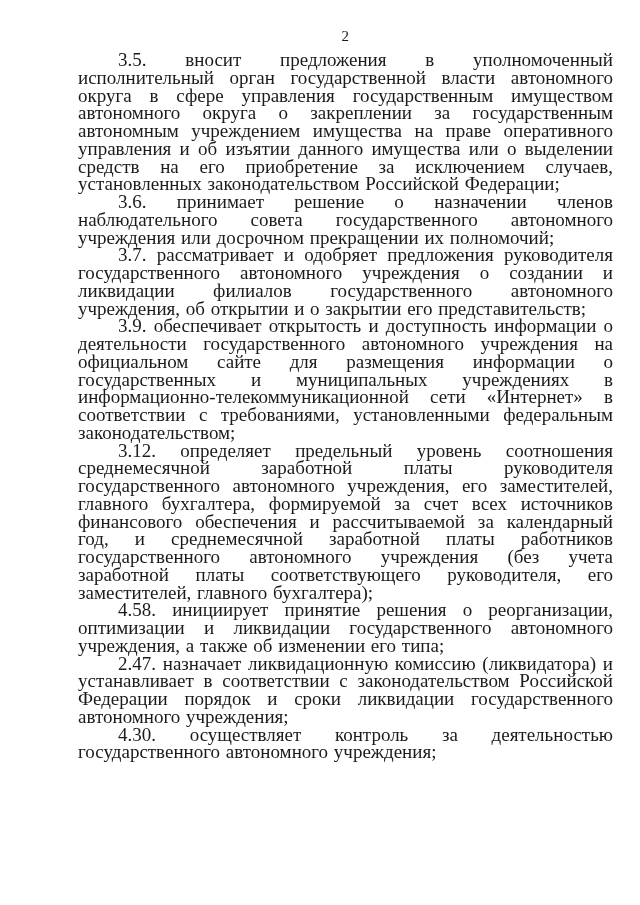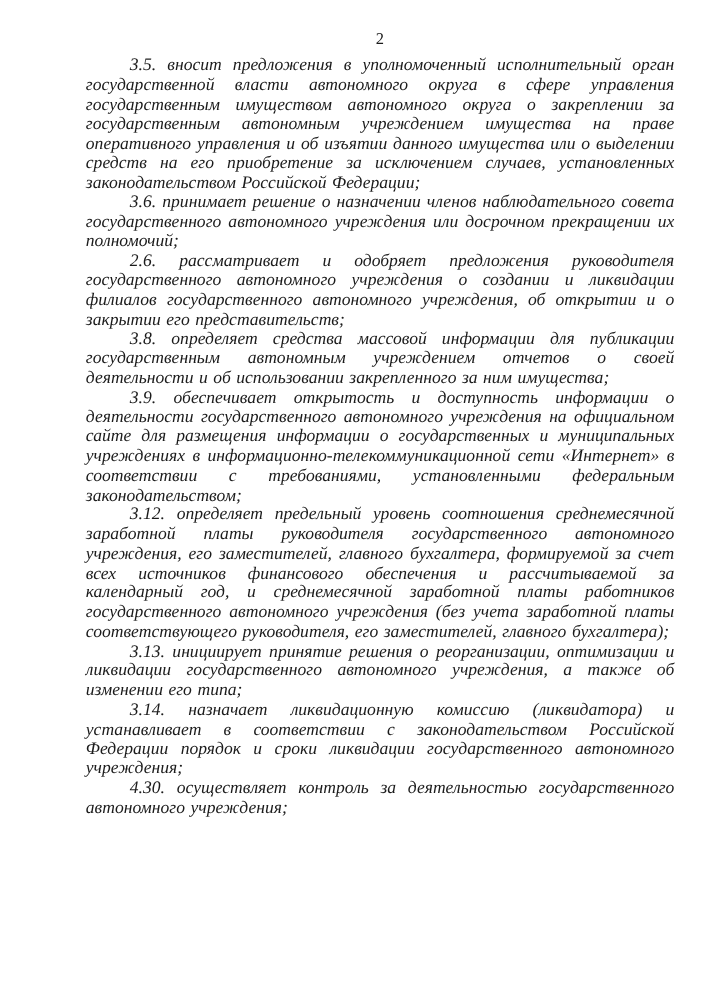--- a/index.html
+++ b/index.html
@@ -23,35 +23,33 @@
     font-size: 15px;
     line-height: 16px;
     margin: 0 0 7px 0;
     letter-spacing: 0.5px;
   }
   .doc-body p {
     margin: 0;
     text-align: justify;
     text-align-last: left;
     text-indent: 40px;
-    font-size: 16px;
+    font-size: 19px;
     line-height: 17.75px;
     word-spacing: 1px;
-    font-style: italic;
   }
 </style>
 </head>
 <body>
 
 <div class="sheet">
   <div class="page-num">2</div>
   <div class="doc-body">
     <p>3.5. вносит предложения в уполномоченный исполнительный орган государственной власти автономного округа в сфере управления государственным имуществом автономного округа о закреплении за государственным автономным учреждением имущества на праве оперативного управления и об изъятии данного имущества или о выделении средств на его приобретение за исключением случаев, установленных законодательством Российской Федерации;</p>
     <p>3.6. принимает решение о назначении членов наблюдательного совета государственного автономного учреждения или досрочном прекращении их полномочий;</p>
-    <p>2.6. рассматривает и одобряет предложения руководителя государственного автономного учреждения о создании и ликвидации филиалов государственного автономного учреждения, об  открытии и о закрытии его представительств;</p>
-    <p>3.8. определяет средства массовой информации для публикации государственным автономным учреждением отчетов о своей деятельности и об использовании закрепленного за ним имущества;</p>
+    <p>3.7. рассматривает и одобряет предложения руководителя государственного автономного учреждения о создании и ликвидации филиалов государственного автономного учреждения, об  открытии и о закрытии его представительств;</p>
     <p>3.9. обеспечивает открытость и доступность информации о деятельности государственного автономного учреждения на официальном сайте для размещения информации о государственных и муниципальных учреждениях в информационно-телекоммуникационной сети «Интернет» в соответствии с требованиями, установленными федеральным законодательством;</p>
     <p>3.12. определяет предельный уровень соотношения среднемесячной заработной платы руководителя государственного автономного учреждения, его заместителей, главного бухгалтера, формируемой за счет всех источников финансового обеспечения и рассчитываемой за календарный год, и среднемесячной заработной платы работников государственного автономного учреждения (без учета заработной платы соответствующего руководителя, его заместителей, главного бухгалтера);</p>
-    <p>3.13. инициирует принятие решения о реорганизации, оптимизации и ликвидации государственного автономного учреждения, а также об изменении его типа;</p>
-    <p>3.14. назначает ликвидационную комиссию (ликвидатора) и устанавливает в соответствии с законодательством Российской Федерации порядок и сроки ликвидации государственного автономного учреждения;</p>
+    <p>4.58. инициирует принятие решения о реорганизации, оптимизации и ликвидации государственного автономного учреждения, а также об изменении его типа;</p>
+    <p>2.47. назначает ликвидационную комиссию (ликвидатора) и устанавливает в соответствии с законодательством Российской Федерации порядок и сроки ликвидации государственного автономного учреждения;</p>
     <p>4.30. осуществляет контроль за деятельностью государственного автономного учреждения;</p>
   </div>
 </div>
 
 </body></html>

